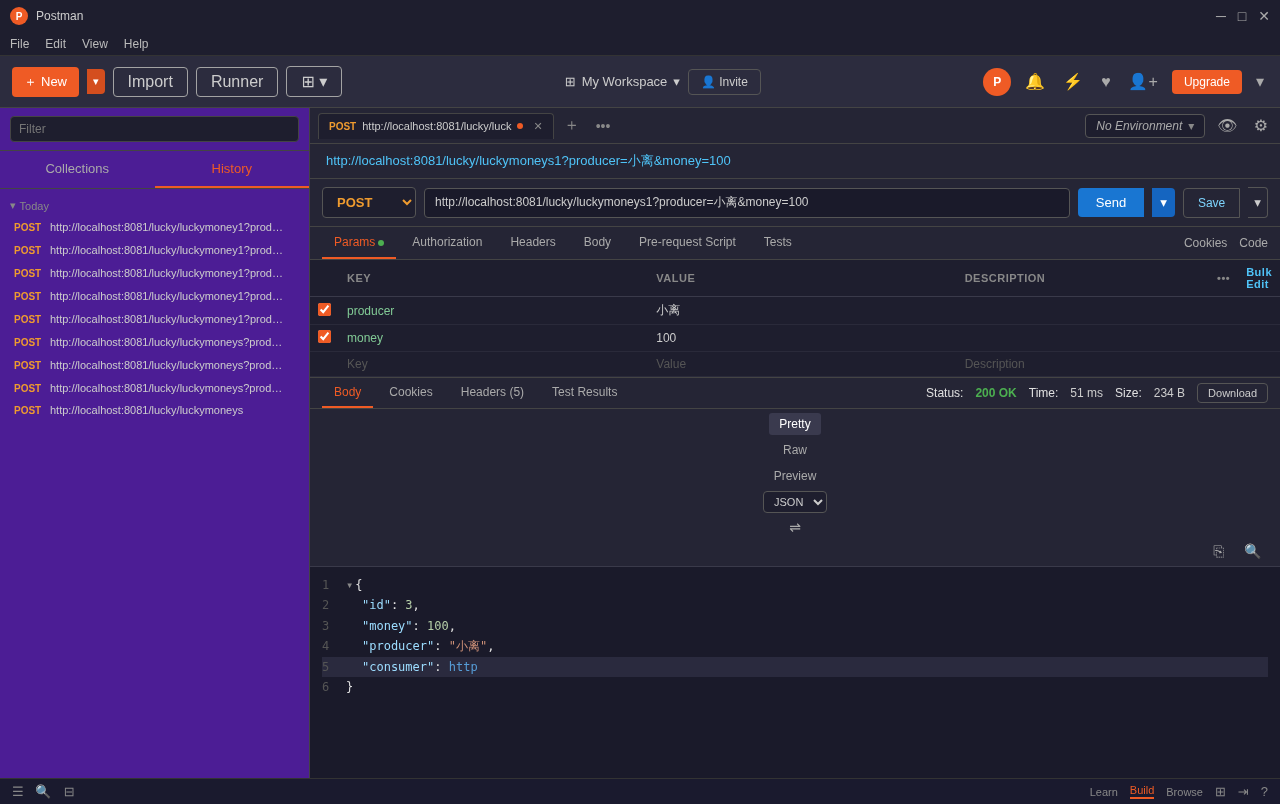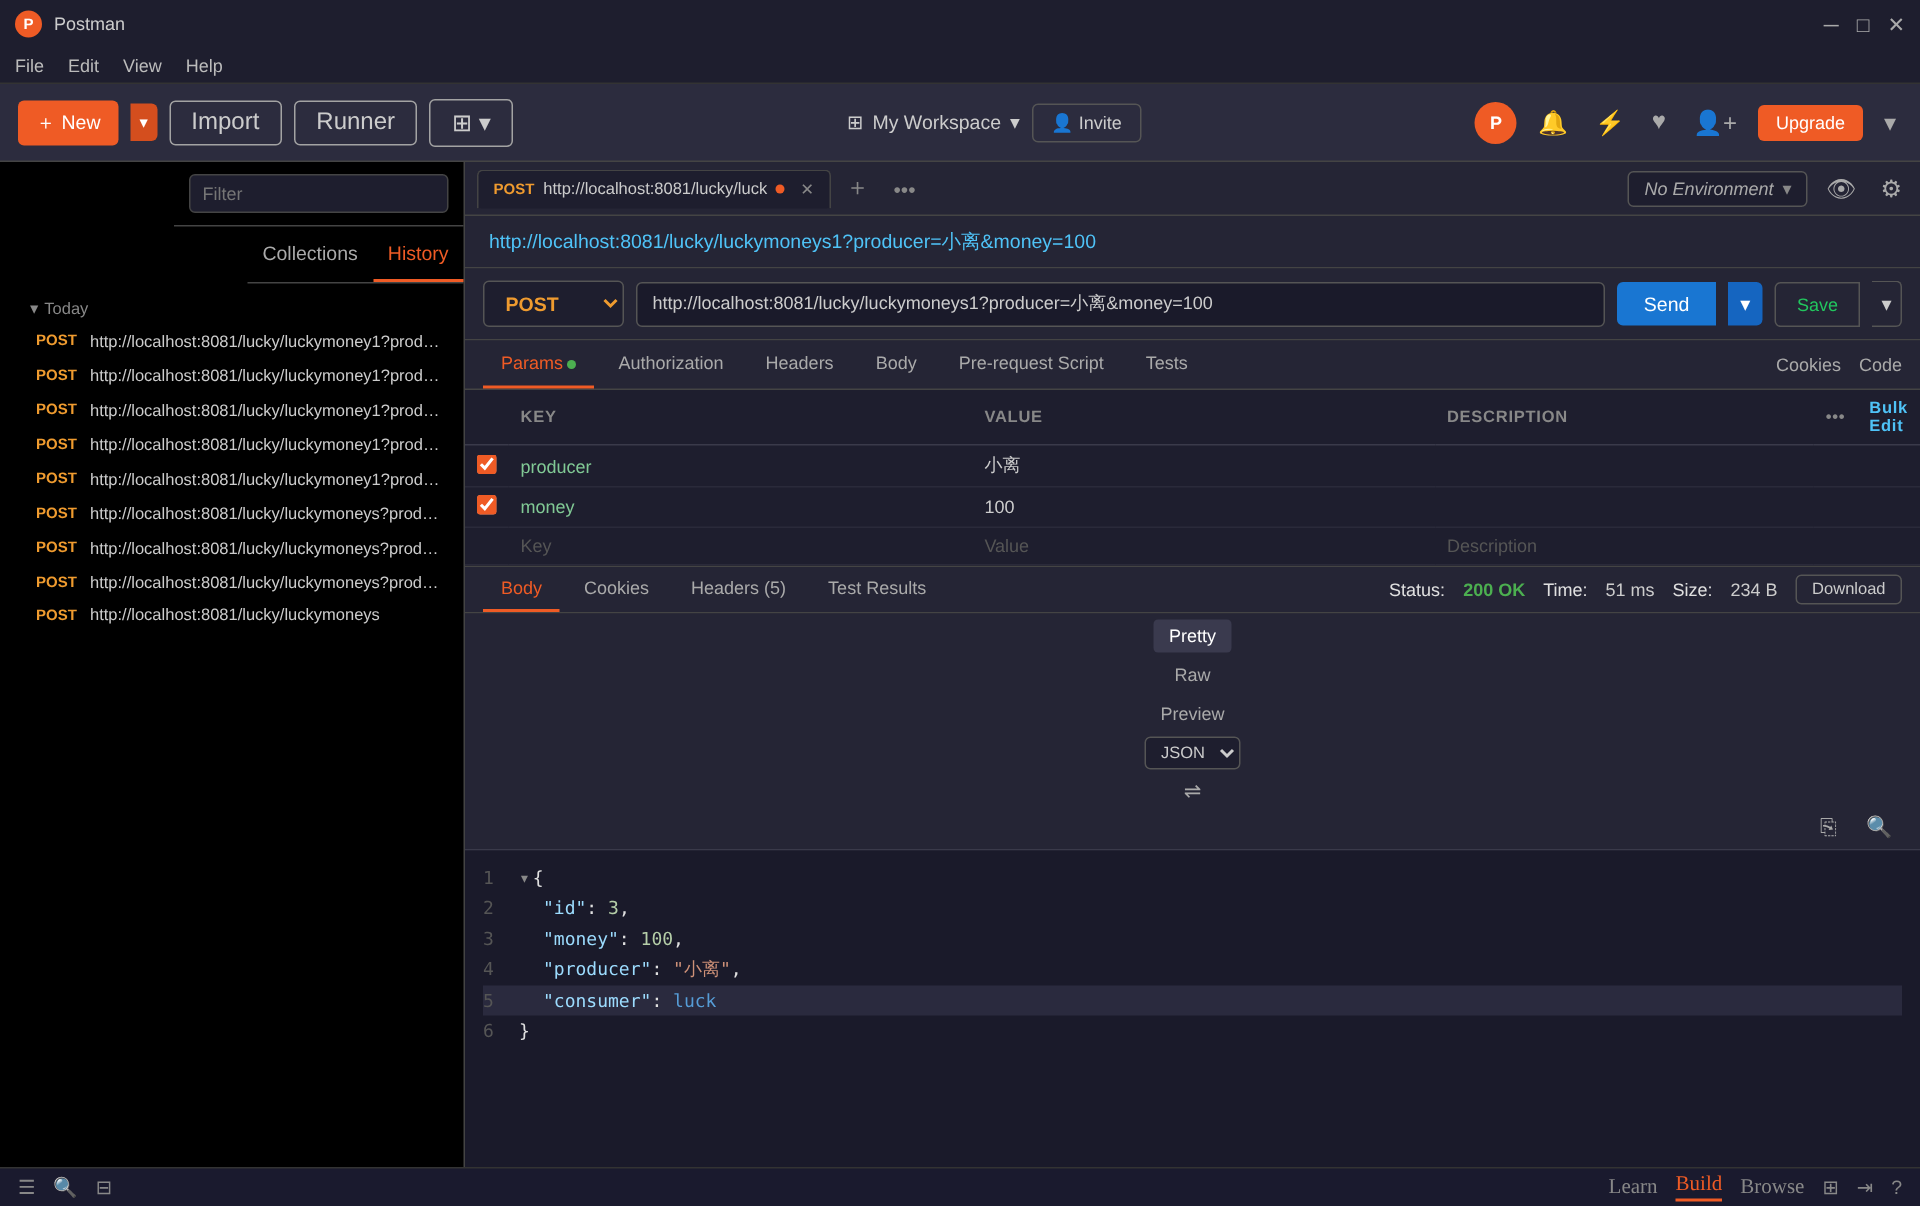--- a/index.html
+++ b/index.html
@@ -119,25 +119,24 @@
     }
     .icon-btn { color: #aaa; cursor: pointer; font-size: 16px; padding: 2px 4px; }
 
     
     .main-layout { display: flex; height: calc(804px - 32px - 24px - 52px - 26px); }
 
     
     .sidebar {
       width: 310px;
       min-width: 310px;
-      background: #000000;
+      background: #4c1d95;
       border-right: 1px solid #444;
       display: flex;
       flex-direction: column;
-      align-items: flex-end;
     }
     .sidebar-search {
       padding: 8px 10px;
       border-bottom: 1px solid #444;
     }
     .sidebar-search input {
       width: 100%;
       background: #1e1e2e;
       border: 1px solid #444;
       border-radius: 4px;
@@ -279,21 +278,21 @@
     .send-arrow {
       background: #1565c0;
       color: white;
       border: none;
       border-radius: 0 4px 4px 0;
       padding: 7px 8px;
       cursor: pointer;
     }
     .save-btn {
       background: transparent;
-      color: #22c55e;
+      color: #7dd3fc;
       border: 1px solid #555;
       border-radius: 4px 0 0 4px;
       padding: 7px 14px;
       cursor: pointer;
       font-size: 12px;
     }
     .save-arrow {
       background: transparent;
       color: #ccc;
       border: 1px solid #555;
@@ -450,21 +449,21 @@
       background: #1a1a2e;
       border-top: 1px solid #333;
       display: flex;
       align-items: center;
       justify-content: space-between;
       padding: 0 12px;
     }
     .bottom-left { display: flex; gap: 12px; align-items: center; }
     .bottom-right { display: flex; gap: 12px; align-items: center; }
     .bottom-icon { color: #888; cursor: pointer; font-size: 13px; }
-    .bottom-btn { color: #888; cursor: pointer; font-size: 14px; font-family: Liberation Serif, serif; }
+    .bottom-btn { color: #888; cursor: pointer; font-size: 11px; }
     .bottom-btn.active { color: #ef5b25; border-bottom: 2px solid #ef5b25; padding-bottom: 1px; }
 
     .sidebar-actions-row { display: flex; align-items: center; justify-content: space-between; padding: 4px 10px 4px 10px; }
     .today-group { display: flex; align-items: center; gap: 4px; color: #888; font-size: 11px; cursor: pointer; margin: 4px 0; }
     .params-section { overflow-y: auto; max-height: 140px; }
   </style>
 </head>
 <body>
 
 <div class="title-bar">
@@ -725,21 +724,21 @@
         </div>
         <div class="json-line">
           <span class="line-num">4</span>
           <span style="margin-left:16px;">
             <span class="j-key">"producer"</span><span class="j-colon">: </span><span class="j-str">"小离"</span><span class="j-colon">,</span>
           </span>
         </div>
         <div class="json-line highlighted">
           <span class="line-num">5</span>
           <span style="margin-left:16px;">
-            <span class="j-key">"consumer"</span><span class="j-colon">: </span><span class="j-null">luck</span>
+            <span class="j-key">"consumer"</span><span class="j-colon">: </span><span class="j-null">http</span>
           </span>
         </div>
         <div class="json-line">
           <span class="line-num">6</span>
           <span class="j-brace">}</span>
         </div>
       </div>
     </div>
 
   </div>

